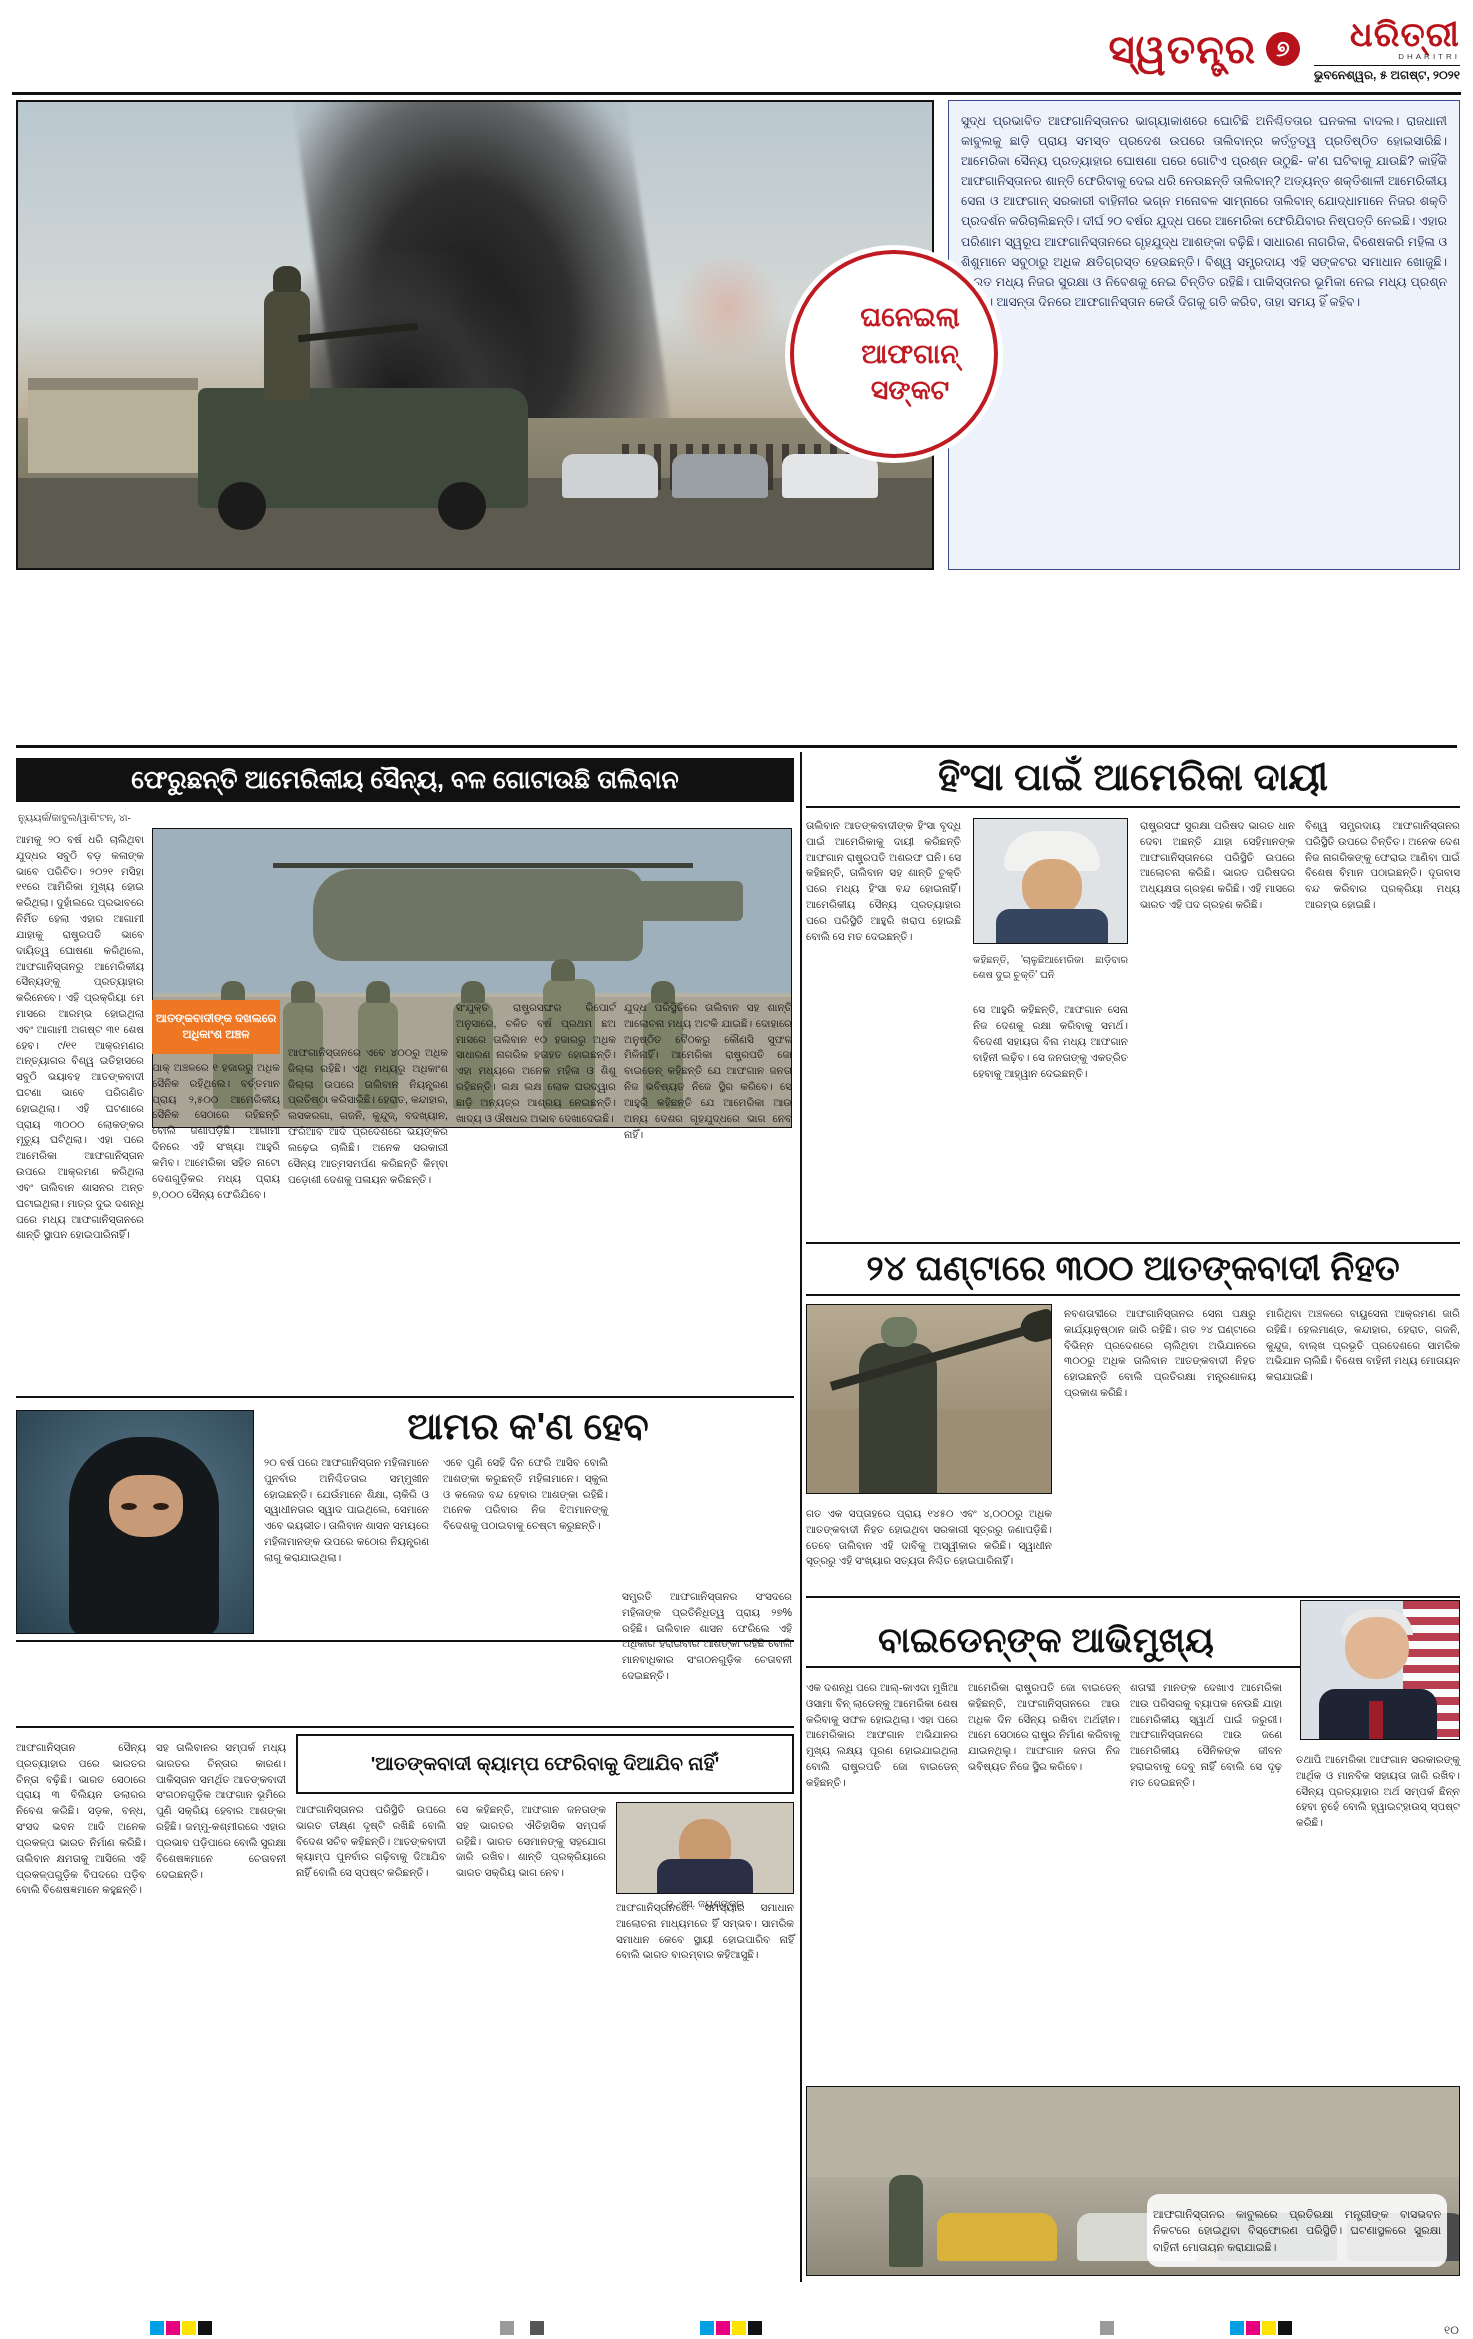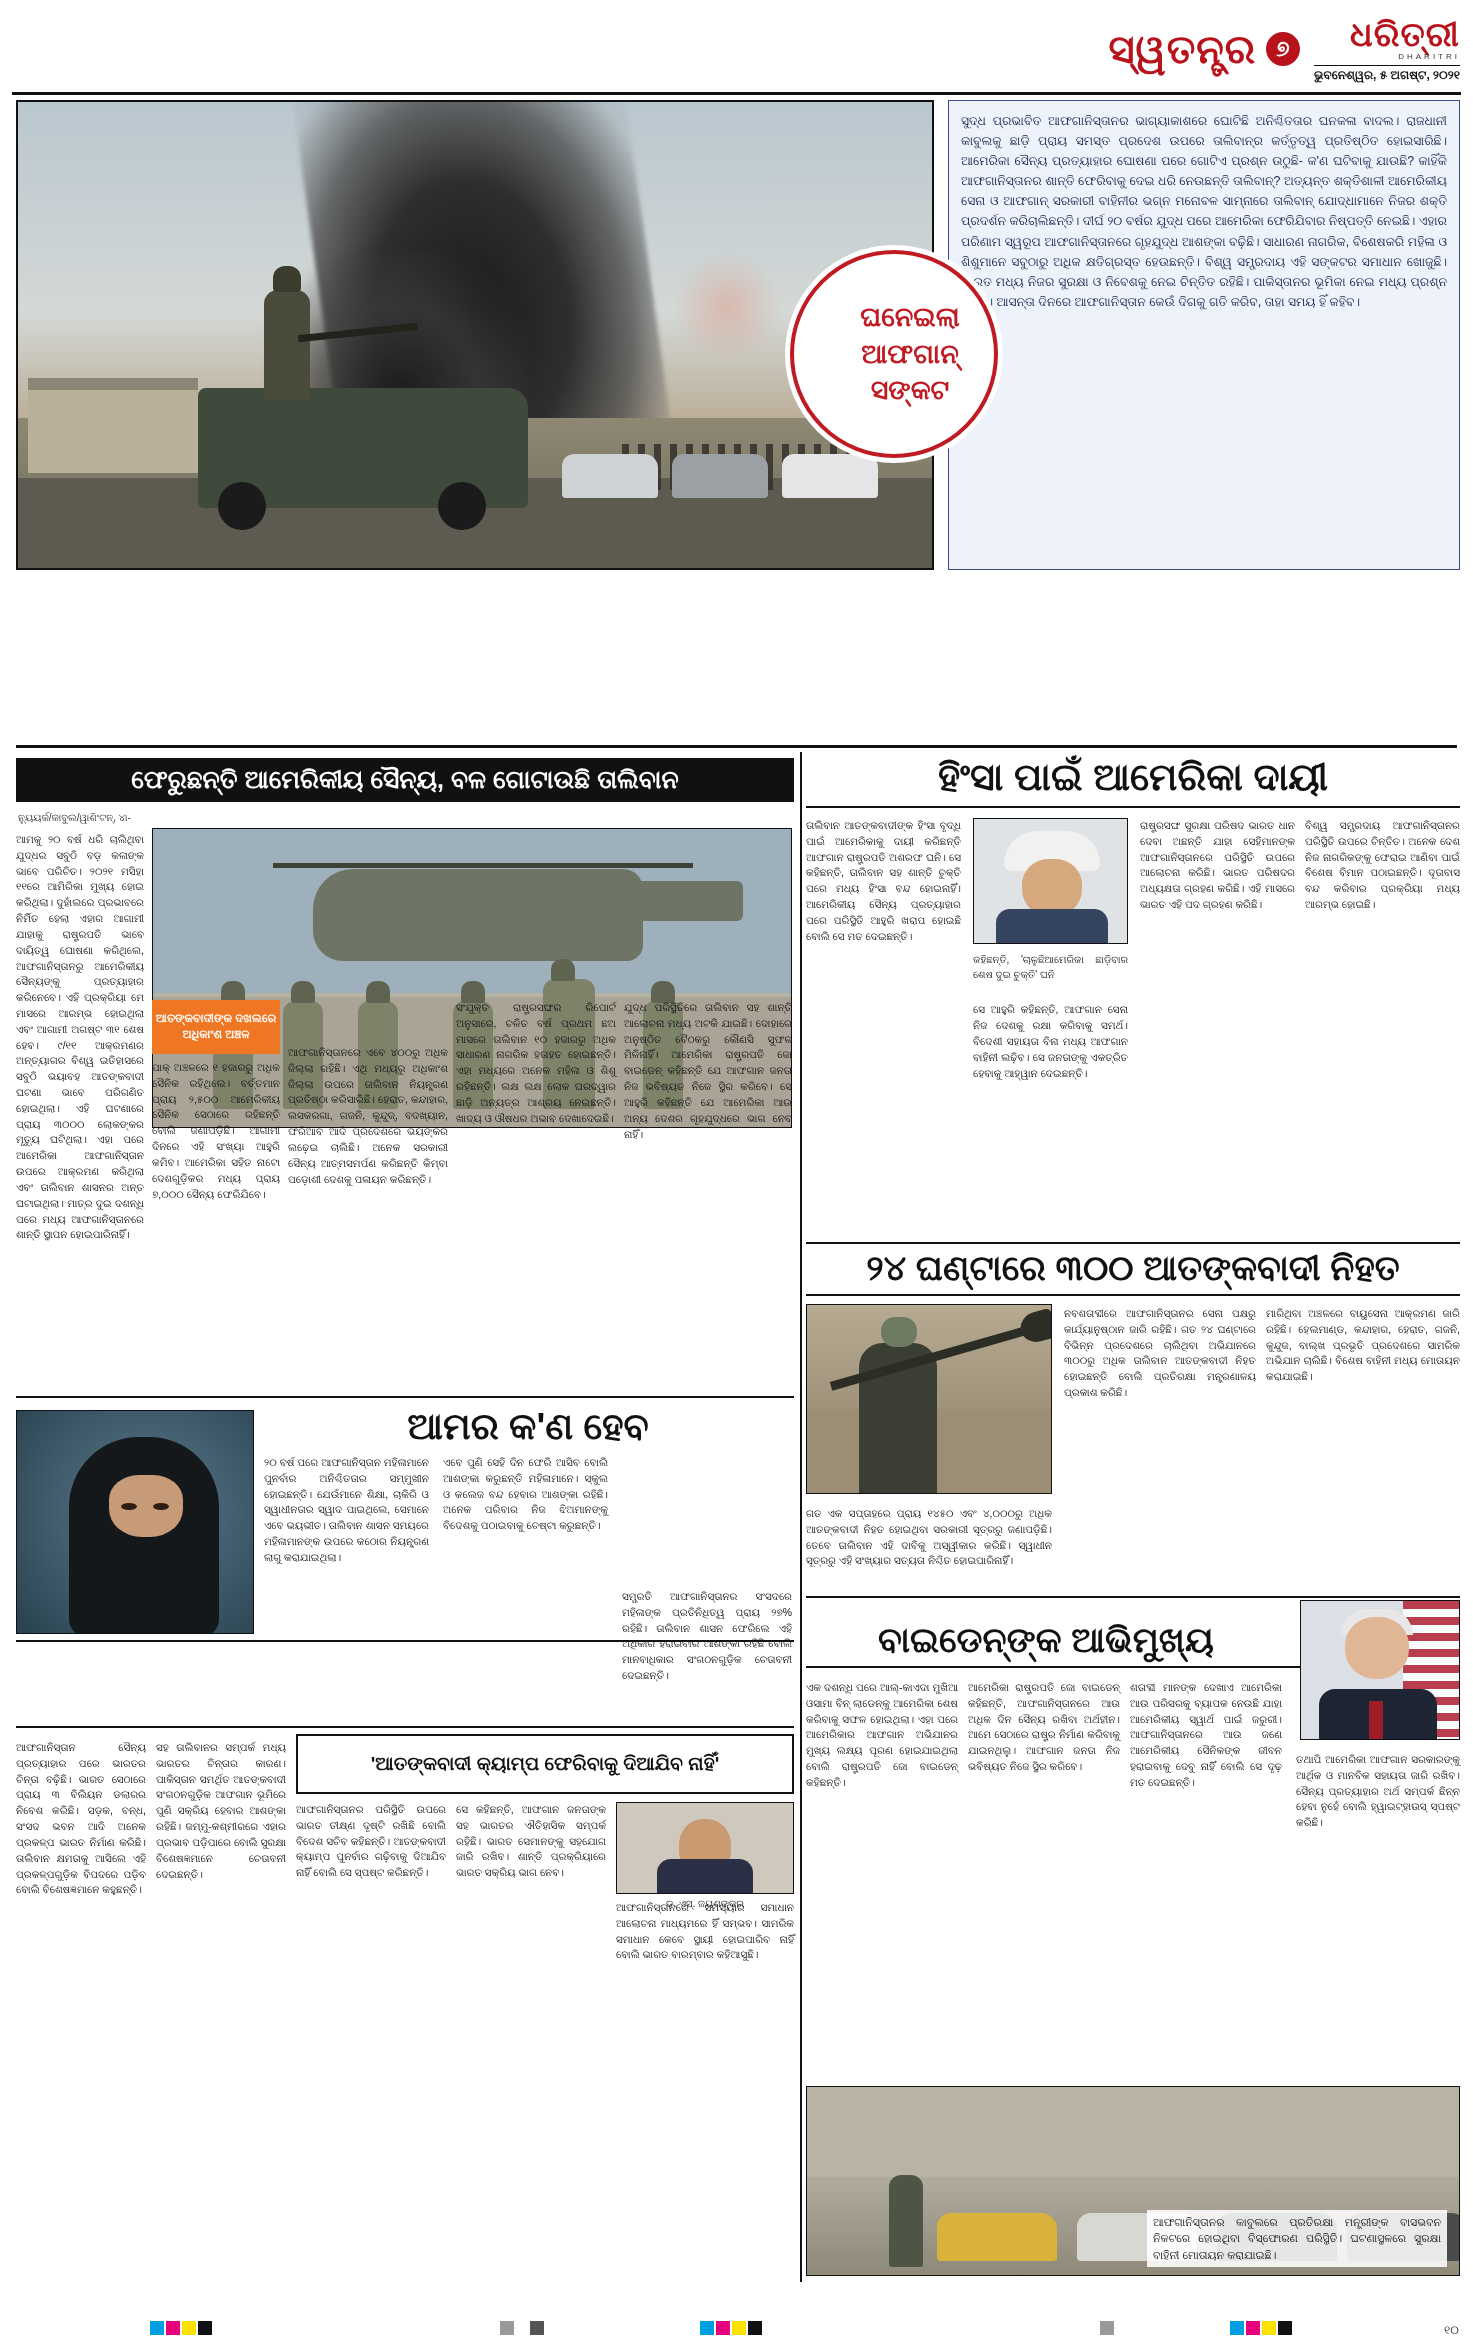--- a/index.html
+++ b/index.html
@@ -375,21 +375,21 @@
   .bldg{position:absolute;left:0;top:0;width:100%;height:90px;background:#b9b3a3;}
   .bcar{position:absolute;bottom:14px;width:120px;height:48px;background:#3a3a3c;border-radius:14px 16px 4px 4px;}
   .bcar.y{left:130px;background:#d9b23c;}
   .bcar.w{left:270px;background:#d7d8d2;}
   .bcar.d{left:410px;background:#2f3032;}
   .bcar.k{left:540px;background:#4a4b4d;}
   .bsold{position:absolute;left:82px;bottom:8px;width:34px;height:92px;background:#4d5645;border-radius:12px 12px 3px 3px;}
   .cap-blast {
     position:absolute; right:12px; bottom:8px; width:300px;
     background: rgba(255,255,255,0.88);
-    font-size:11px; line-height:1.5; padding:4px 6px; color:#111; text-align:justify;
+    font-size:11px; line-height:1.5; padding:12px 6px; color:#111; text-align:justify;border-radius:12px;
   }
 
   
   .colorbar { position:absolute; bottom:0; left:0; width:1473px; height:22px; background:#fff; }
   .cb { position:absolute; top:4px; height:14px; width:14px; }
   .folio {
     position:absolute; right:14px; bottom:2px; font-size:12px; color:#333;
   }
   .sep-line { position:absolute; background:#111; }
 </style>

